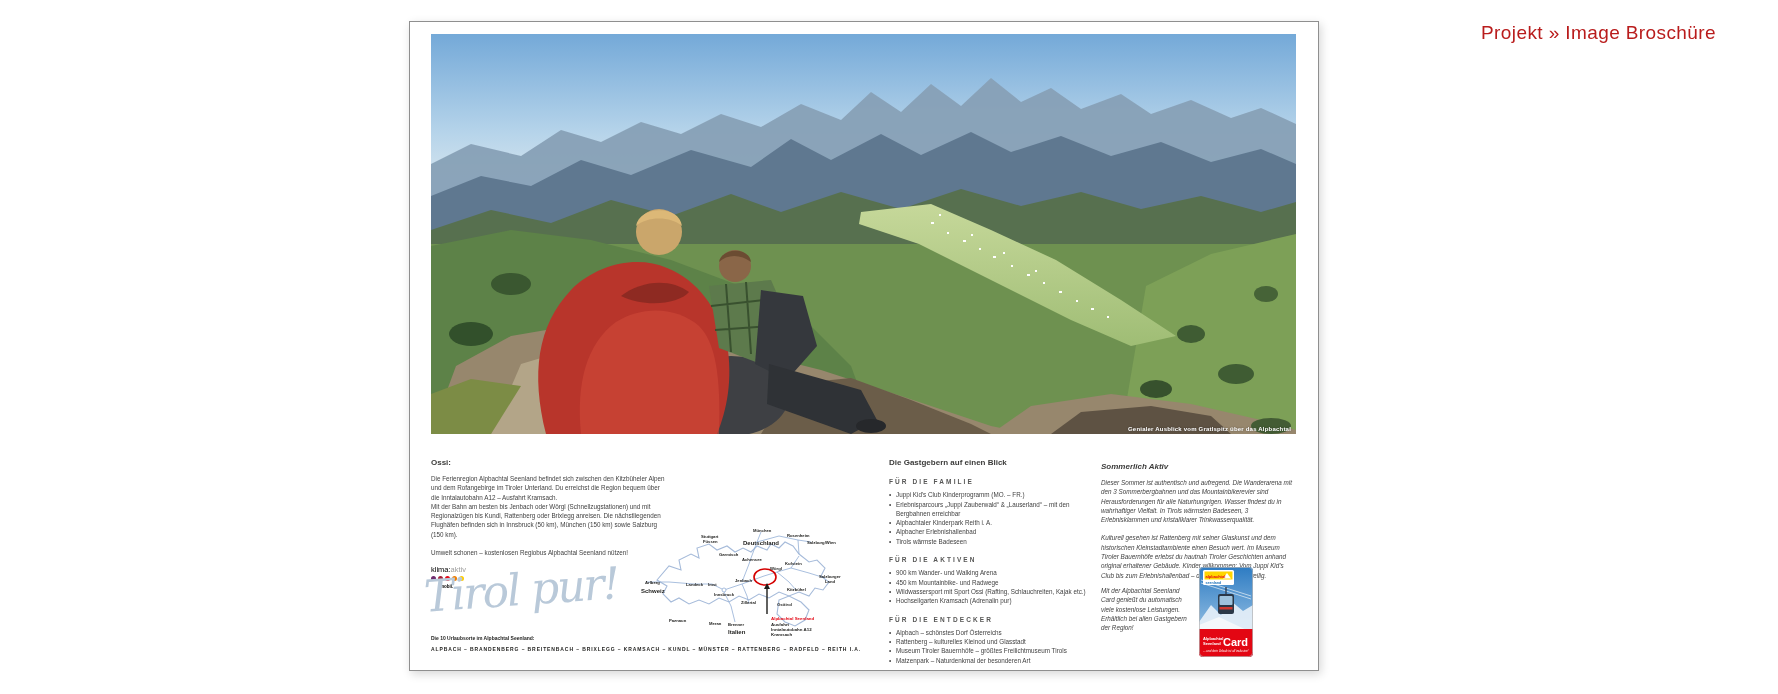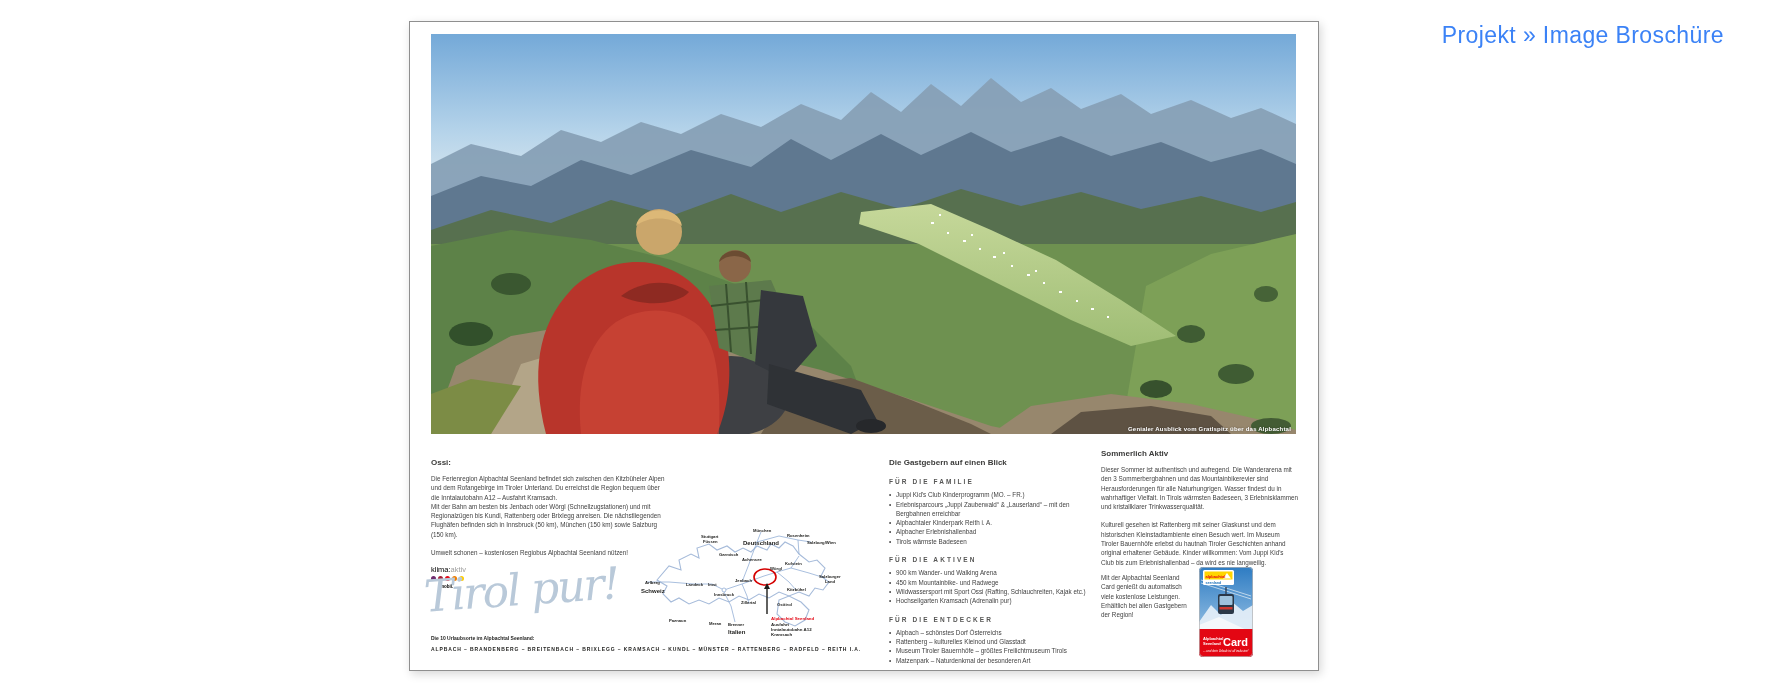--- a/index.html
+++ b/index.html
@@ -1,38 +1,38 @@
 <!DOCTYPE html>
 <html><head>
 <meta charset="utf-8">
 <style>
   html,body{margin:0;padding:0;background:#ffffff;}
   #canvas{position:relative;width:1778px;height:694px;background:#ffffff;overflow:hidden;
           font-family:"Liberation Sans",sans-serif;color:#3f3f3f;}
 
   
-  #project-label{position:absolute;top:22px;right:54px;font-size:23px;letter-spacing:.4px;
-                 color:#3b82f6;font-weight:400;}
+  #project-label{position:absolute;top:22px;right:62px;font-size:19px;letter-spacing:.4px;
+                 color:#b91c1c;font-weight:400;}
 
   
   #page{position:absolute;left:409px;top:21px;width:908px;height:648px;background:#fff;
         border:1px solid #8f8f8f;box-shadow:2px 3px 9px rgba(0,0,0,.16);}
 
   
   #photo{position:absolute;left:21px;top:12px;width:865px;height:400px;overflow:hidden;background:#9fc2de;}
   #photo svg{display:block;}
   #photo-caption{position:absolute;right:5px;bottom:2px;font-size:6px;font-weight:bold;color:#ffffff;
                  letter-spacing:.2px;text-shadow:0 0 2px rgba(0,0,0,.45);}
 
   
   .col{position:absolute;font-size:6.3px;line-height:9.3px;color:#3f3f3f;}
   #col-lage{left:21px;top:436px;width:236px;}
   #col-map{left:229px;top:496px;width:215px;height:124px;}
   #col-sommerwelt{left:479px;top:436px;width:200px;}
-  #col-sommerlich{left:691px;top:427px;width:197px;}
+  #col-sommerlich{left:691px;top:440px;width:197px;font-style:italic;}
 
   .h1{font-size:8px;font-weight:bold;color:#3c3c3b;margin:0 0 6px 0;line-height:10px;}
   .para{margin:0 0 0 0;}
   .para + .para{margin-top:0px;}
   .mb{margin-bottom:9px;}
   .group-title{font-size:6.5px;font-weight:bold;letter-spacing:2.1px;color:#575756;margin:9px 0 4px 0;}
   .bullet{position:relative;padding-left:7px;}
   .bullet::before{content:"•";position:absolute;left:0;top:0;}
 
   

